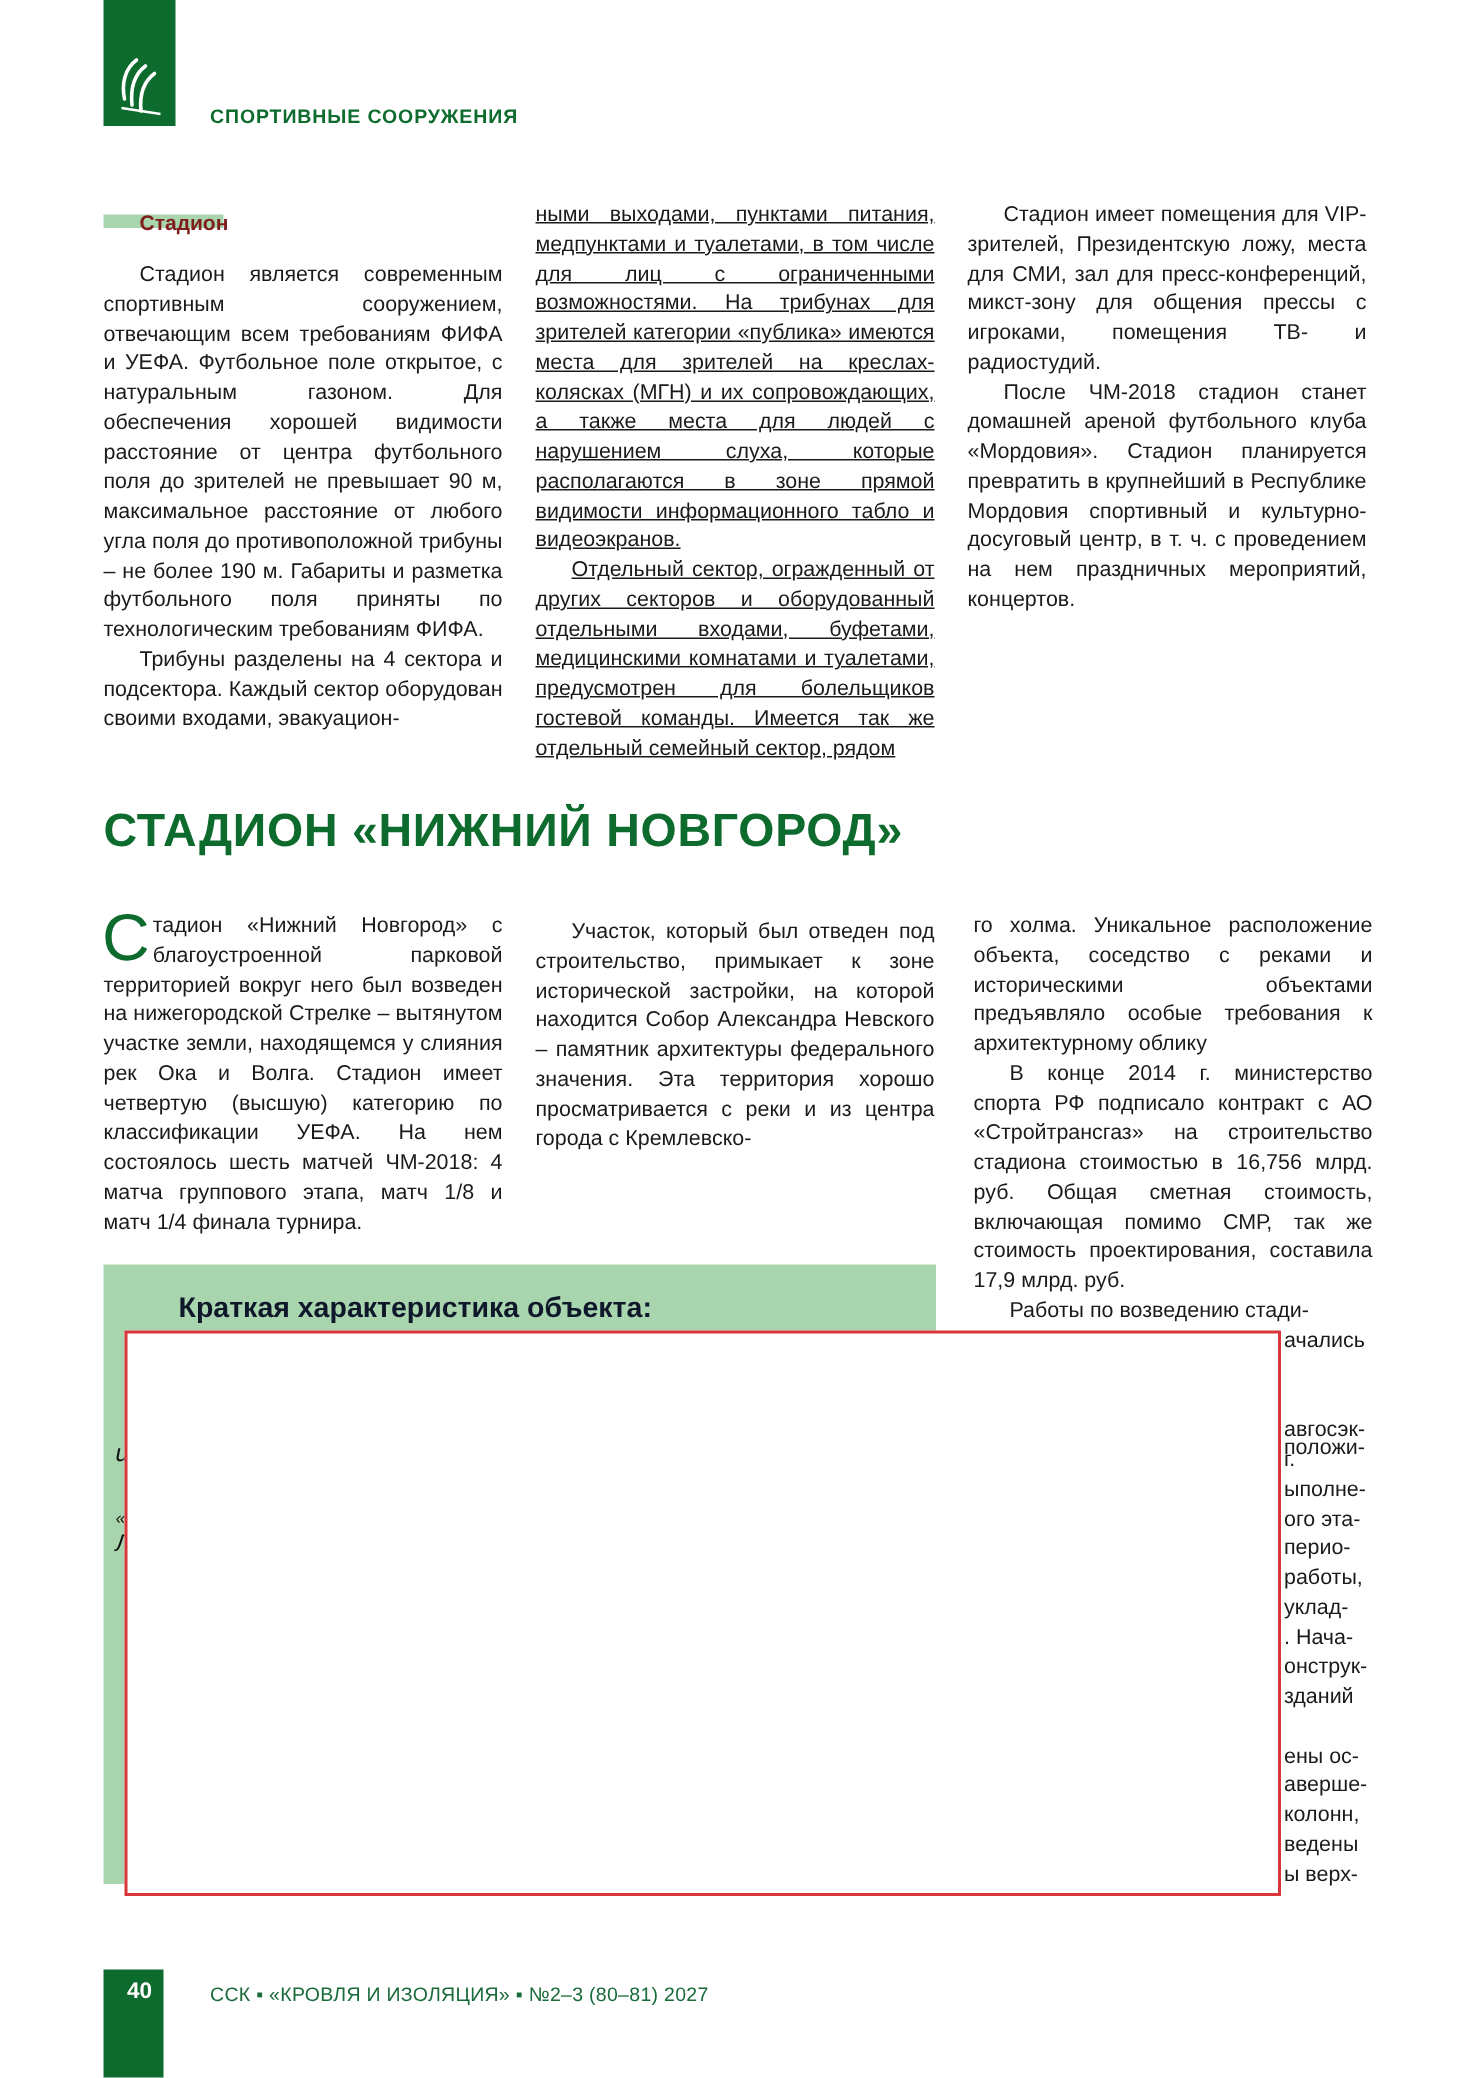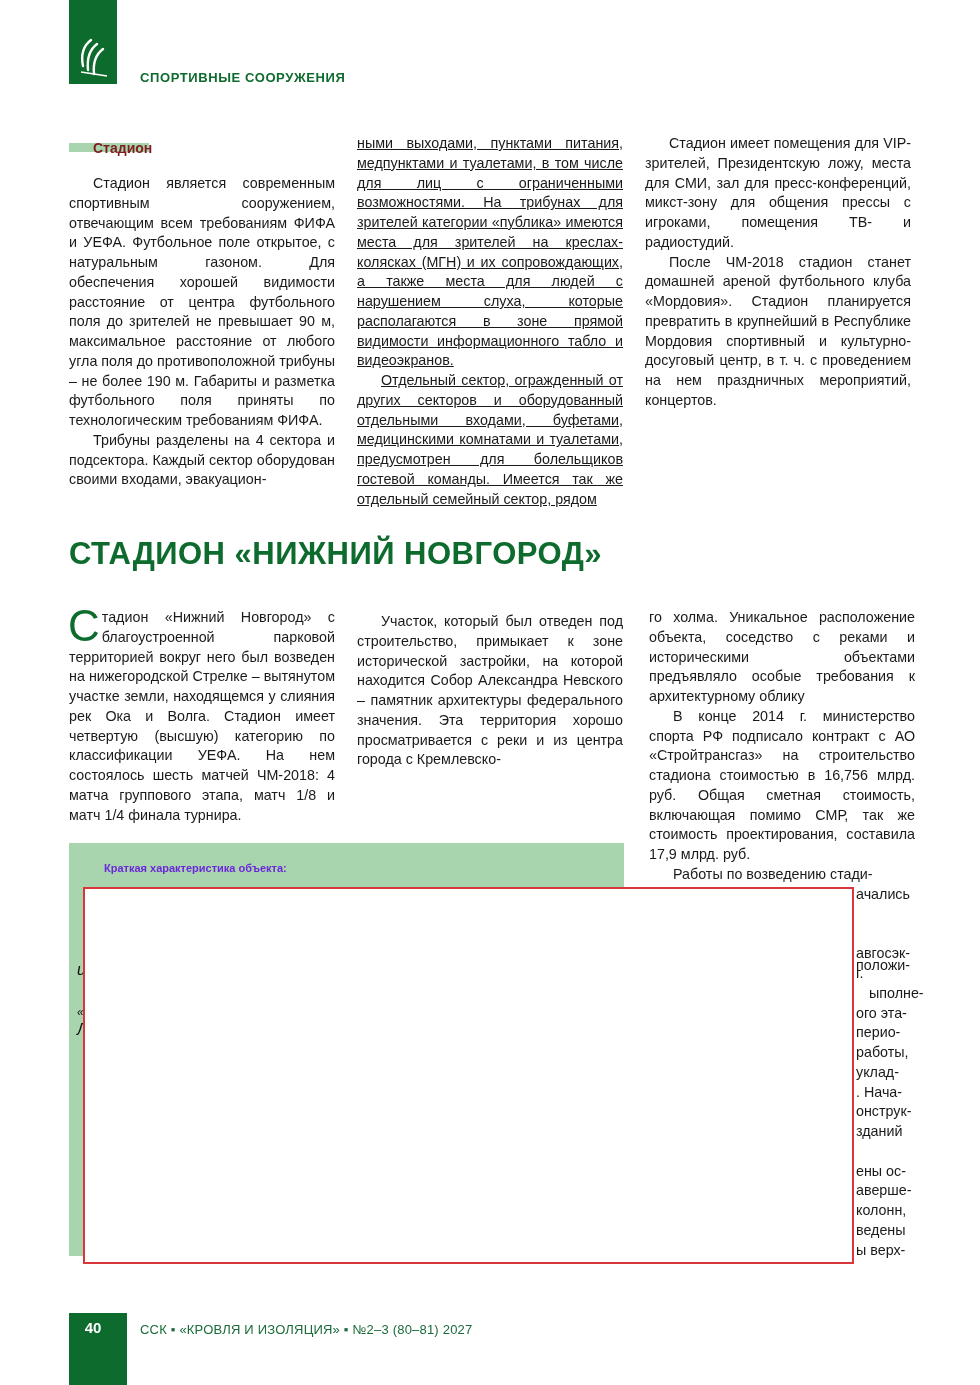--- a/index.html
+++ b/index.html
@@ -41,35 +41,35 @@
   }
   .dropcap {
     float: left; font-size: 44px; line-height: 36px; color: #0e6b2e;
     margin: 0 2px 0 -1px; font-weight: normal;
   }
   .infobox {
     position: absolute; left: 69px; top: 843px; width: 555px; height: 413px;
     background: #a8d5ae;
   }
   .infobox-title {
-    position: absolute; left: 35px; top: 19px;
-    font-size: 11px; font-weight: bold; color: #6d28d9;
+    position: absolute; left: 50px; top: 19px;
+    font-size: 19px; font-weight: bold; color: #0f172a;
   }
   .redact {
     position: absolute; left: 83px; top: 887px; width: 771px; height: 377px;
     background: #ffffff; border: 2px solid #d8363a; box-sizing: border-box;
   }
   .frag { position: absolute; font-size: 16px; font-style: italic; color: #111; }
   .col3-frag {
     position: absolute; left: 856px; width: 56px;
     font-size: 14.3px; line-height: 19.75px; 
     white-space: nowrap; overflow: hidden;
   }
   .footer-block {
-    position: absolute; left: 69px; top: 1313px; width: 58px; height: 72px;
+    position: absolute; left: 69px; top: 1313px; width: 40px; height: 72px;
     background: #0e6b2e;
   }
   .page-num {
     position: absolute; left: 0; top: 6px; width: 48px; text-align: center;
     color: #ffffff; font-weight: bold; font-size: 15px;
   }
   .footer-text {
     position: absolute; left: 140px; top: 1322px;
     font-size: 13px; color: #1a6b3a; letter-spacing: 0.2px;
   }
@@ -132,21 +132,21 @@
   <span class="frag" style="left:8px; top:162px; font-size:12px;">«</span>
   <span class="frag" style="left:8px; top:178px;">Л</span>
 </div>
 
 <div id="col3-frags">
     <div class="col3-frag" style="top: 885px;">ачались</div>
     <div class="col3-frag" style="top: 904.75px;"></div>
     <div class="col3-frag" style="top: 956px;">положи-</div>
     <div class="col3-frag" style="top: 944.25px;">авгосэк-</div>
     <div class="col3-frag" style="top: 964px;">г.</div>
-    <div class="col3-frag" style="top: 983.75px; margin-left: 13px;">ыполне-</div>
+    <div class="col3-frag" style="top: 983.75px;">ыполне-</div>
     <div class="col3-frag" style="top: 1003.5px;">ого эта-</div>
     <div class="col3-frag" style="top: 1023.25px;">перио-</div>
     <div class="col3-frag" style="top: 1043px;">работы,</div>
     <div class="col3-frag" style="top: 1062.75px;">уклад-</div>
     <div class="col3-frag" style="top: 1082.5px;">. Нача-</div>
     <div class="col3-frag" style="top: 1102.25px;">онструк-</div>
     <div class="col3-frag" style="top: 1122px;">зданий</div>
     <div class="col3-frag" style="top: 1141.75px;"></div>
     <div class="col3-frag" style="top: 1161.5px;">ены ос-</div>
     <div class="col3-frag" style="top: 1181.25px;">аверше-</div>

